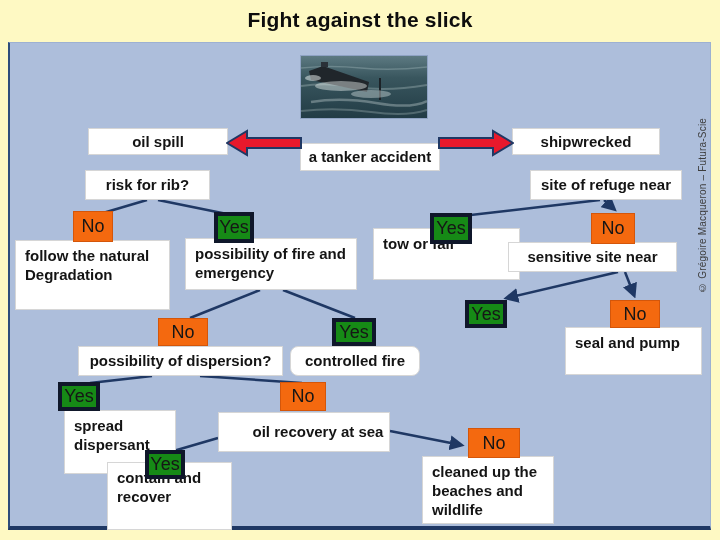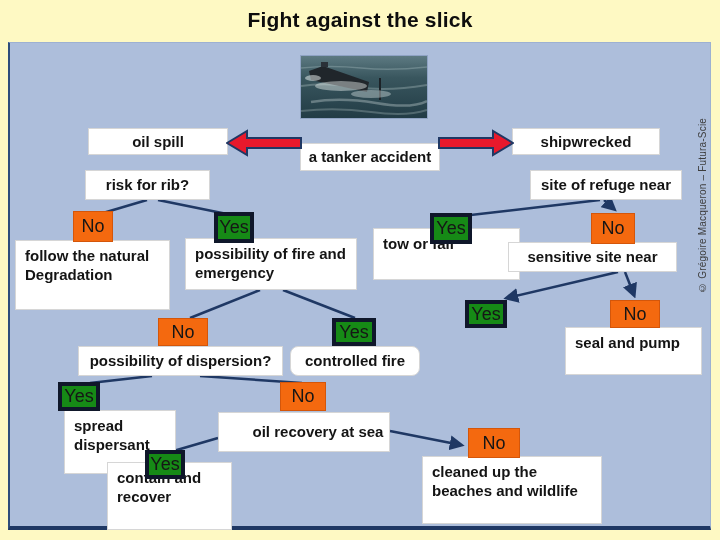--- a/index.html
+++ b/index.html
@@ -35,21 +35,21 @@
   #n-fire{left:185px;top:238px;width:172px;height:52px;}
   #n-tow{left:373px;top:228px;width:147px;height:52px;}
   #n-sensitive{left:508px;top:242px;width:169px;height:30px;}
   #n-dispersion{left:78px;top:346px;width:205px;height:30px;}
   #n-controlled{left:290px;top:346px;width:130px;height:30px;border-radius:8px;}
   #n-remorquer{left:420px;top:328px;width:132px;height:21px;font-size:11.5px;font-weight:bold;}
   #n-seal{left:565px;top:327px;width:137px;height:48px;}
   #n-spread{left:20px;top:410px;width:112px;height:64px;margin-left:44px;}
   #n-recovery{left:218px;top:412px;width:172px;height:40px;padding-left:28px;}
   #n-contain{left:107px;top:462px;width:125px;height:68px;}
-  #n-cleaned{left:422px;top:456px;width:180px;height:68px;}
+  #n-cleaned{left:422px;top:456px;width:132px;height:68px;}
 
   
   #c-no1{left:73px;top:211px;width:40px;height:31px;}
   #c-yes1{left:214px;top:212px;width:40px;height:31px;}
   #c-yes2{left:430px;top:213px;width:42px;height:31px;}
   #c-no2{left:591px;top:213px;width:44px;height:31px;}
   #c-no3{left:158px;top:318px;width:50px;height:28px;}
   #c-yes3{left:332px;top:318px;width:44px;height:28px;}
   #c-yes4{left:465px;top:300px;width:42px;height:28px;}
   #c-no4{left:610px;top:300px;width:50px;height:28px;}

